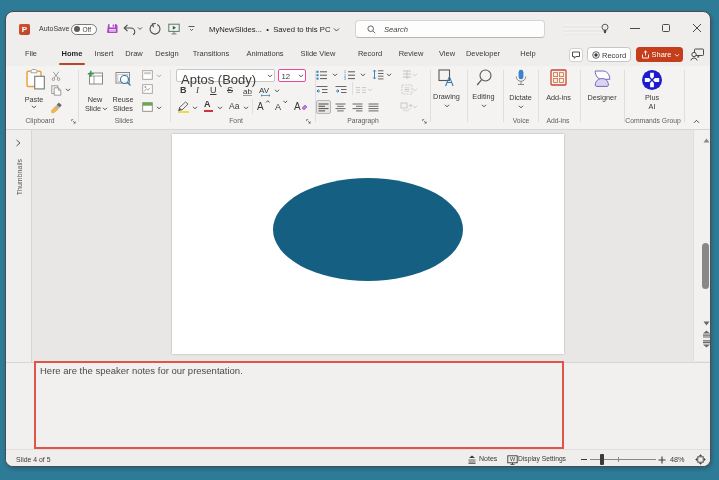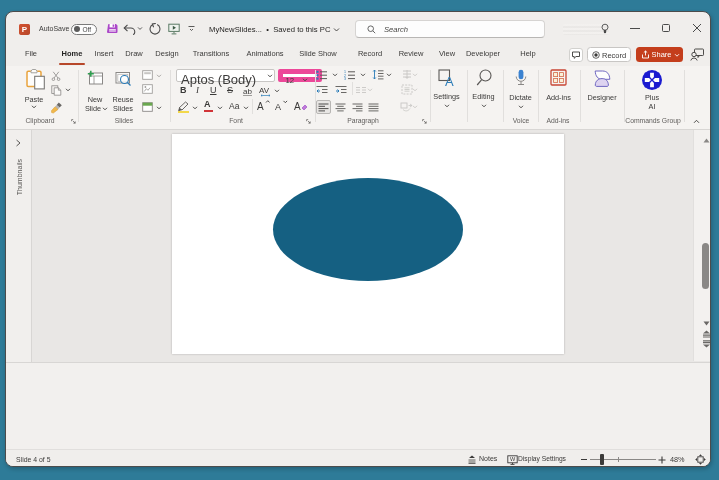--- a/index.html
+++ b/index.html
@@ -113,21 +113,21 @@
       </svg>
   </div>
   <div id="menubar">
     <div class="mi" style="left:25px;">File</div>
     <div class="mi" style="left:66px;font-weight:bold;color:#252423;">Home</div>
     <div class="mi" style="left:98px;">Insert</div>
     <div class="mi" style="left:128px;">Draw</div>
     <div class="mi" style="left:161px;">Design</div>
     <div class="mi" style="left:205px;">Transitions</div>
     <div class="mi" style="left:259px;">Animations</div>
-    <div class="mi" style="left:312px;">Slide Show</div>
+    <div class="mi" style="left:312px;">Slide View</div>
     <div class="mi" style="left:364px;">Record</div>
     <div class="mi" style="left:405px;">Review</div>
     <div class="mi" style="left:441px;">View</div>
     <div class="mi" style="left:477px;">Developer</div>
     <div class="mi" style="left:522px;">Help</div>
     <div class="abs" style="left:53px;top:19px;width:26px;height:2.2px;background:#b7472a;border-radius:1px;"></div>
 
     <svg class="abs" style="left:563px;top:4px" width="14" height="14" viewBox="0 0 14 14">
       <rect x="0.5" y="0.5" width="13" height="13" rx="2.5" fill="#fff" stroke="#c8c6c4" stroke-width="0.8"></rect>
       <path d="M3.5 4 h7 v4.5 h-3.5 l-1.8 1.8 v-1.8 h-1.7 z" fill="none" stroke="#3b3a39" stroke-width="0.9"></path>
@@ -236,21 +236,21 @@
       </svg>
     <div class="glabel" style="left:118px;">Slides</div>
     <div class="gdiv" style="left:164px;"></div>
 
     <div class="abs" style="left:170px;top:2.5px;width:99px;height:13px;background:#fff;border:1px solid #c8c6c4;border-radius:2px;">
       <div class="abs" style="left:4px;top:2px;font-size:13px;color:#3b3a39;">Aptos (Body)</div>
       <svg class="chev" style="left:90px;top:4.5px" viewBox="0 0 6 4">
           <path d="M1 0.8 l2 2 l2-2" fill="none" stroke="#3b3a39" stroke-width="0.9"></path>
         </svg>
     </div>
-    <div class="abs" style="left:271.5px;top:2.5px;width:44px;height:13px;background:#fff;border:5px solid #ec4899;border-radius:2px;">
+    <div class="abs" style="left:271.5px;top:2.5px;width:28px;height:13px;background:#fff;border:1px solid #ec4899;border-radius:2px;">
       <div class="abs" style="left:3px;top:2px;font-size:7.8px;color:#3b3a39;">12</div>
       <svg class="chev" style="left:19px;top:4.5px" viewBox="0 0 6 4">
           <path d="M1 0.8 l2 2 l2-2" fill="none" stroke="#3b3a39" stroke-width="0.9"></path>
         </svg>
     </div>
     <div class="abs" style="left:174px;top:19px;font-size:9px;font-weight:bold;color:#3b3a39;">B</div>
     <div class="abs" style="left:190px;top:19px;font-size:9px;font-style:italic;font-family:'Liberation Serif',serif;color:#3b3a39;">I</div>
     <div class="abs" style="left:204px;top:19px;font-size:9px;text-decoration:underline;color:#3b3a39;">U</div>
     <div class="abs" style="left:221px;top:19px;font-size:9px;text-decoration:line-through;color:#3b3a39;">S</div>
     <svg class="abs" style="left:236px;top:21px" width="12" height="9" viewBox="0 0 12 9">
@@ -380,21 +380,21 @@
     <div class="glabel" style="left:357px;">Paragraph</div>
     <svg class="launcher" style="left:416px;top:53px" viewBox="0 0 5 5">
         <path d="M0.6 0.6 h1.6 M0.6 0.6 v1.6 M2 2 l2.2 2.2 M4.2 2.4 v1.8 h-1.8" stroke="#5a5856" stroke-width="0.7" fill="none"></path>
       </svg>
     <div class="gdiv" style="left:424px;"></div>
 
     <svg class="abs" style="left:432px;top:3px" width="18" height="18" viewBox="0 0 18 18">
       <rect x="1" y="1" width="10.5" height="10.5" fill="none" stroke="#5a5856" stroke-width="1.1"></rect>
       <text x="7" y="16.5" font-size="13" fill="#2b7cb8" font-family="Liberation Sans">A</text>
     </svg>
-    <div class="bigtxt" style="left:440.5px;top:25.5px;">Settings</div>
+    <div class="bigtxt" style="left:440.5px;top:25.5px;">Drawing</div>
     <svg class="chev" style="left:437.5px;top:38px" viewBox="0 0 6 4">
         <path d="M1 0.8 l2 2 l2-2" fill="none" stroke="#3b3a39" stroke-width="0.9"></path>
       </svg>
     <div class="gdiv" style="left:461px;"></div>
 
     <svg class="abs" style="left:470px;top:3px" width="17" height="18" viewBox="0 0 17 18">
       <circle cx="9.5" cy="6.5" r="5.5" fill="none" stroke="#5a5856" stroke-width="1.1"></circle>
       <path d="M5.5 10.8 L1.2 16" stroke="#5a5856" stroke-width="1.2"></path>
     </svg>
     <div class="bigtxt" style="left:477.5px;top:25.5px;">Editing</div>
@@ -469,20 +469,23 @@
           <path d="M4.5 0.5 L8 3.5 H1 Z" fill="#6a6866"></path>
           <path d="M1 5.2 L8 5.2 M1 7 L8 7" stroke="#6a6866" stroke-width="1.2"></path>
         </svg>
       <svg class="abs" style="left:8px;top:210px" width="9" height="8" viewBox="0 0 9 8">
           <path d="M1 0.8 L8 0.8 M1 2.6 L8 2.6" stroke="#6a6866" stroke-width="1.2"></path>
           <path d="M4.5 7.5 L1 4.5 H8 Z" fill="#6a6866"></path>
         </svg>
     </div>
 
     <div class="abs" style="left:0;top:231.5px;width:706px;height:87.5px;background:#f2f0ee;border-top:1px solid #d8d6d4;"></div>
+  </div>
+  <div id="notesbox">
+    <div style="position:absolute;left:4px;top:1.5px;font-size:9.5px;color:#4a4a4a;">Here are the speaker notes for our presentation.</div>
   </div>
   <div id="statusbar">
     <div class="st" style="left:10px;top:6px;font-size:6.9px;">Slide 4 of 5</div>
     <svg class="abs" style="left:461px;top:5px" width="10" height="9" viewBox="0 0 10 9">
       <path d="M5 0.5 L8 3 H2 Z" fill="#3b3a39"></path>
       <path d="M1.5 5 h7 M1.5 7 h7 M1.5 8.6 h7" stroke="#3b3a39" stroke-width="0.8"></path>
     </svg>
     <div class="st" style="left:473px;font-size:7px;">Notes</div>
     <svg class="abs" style="left:500.5px;top:4.5px" width="11" height="10" viewBox="0 0 11 10">
       <rect x="0.8" y="0.8" width="9.4" height="7" fill="none" stroke="#3b3a39" stroke-width="0.9"></rect>

